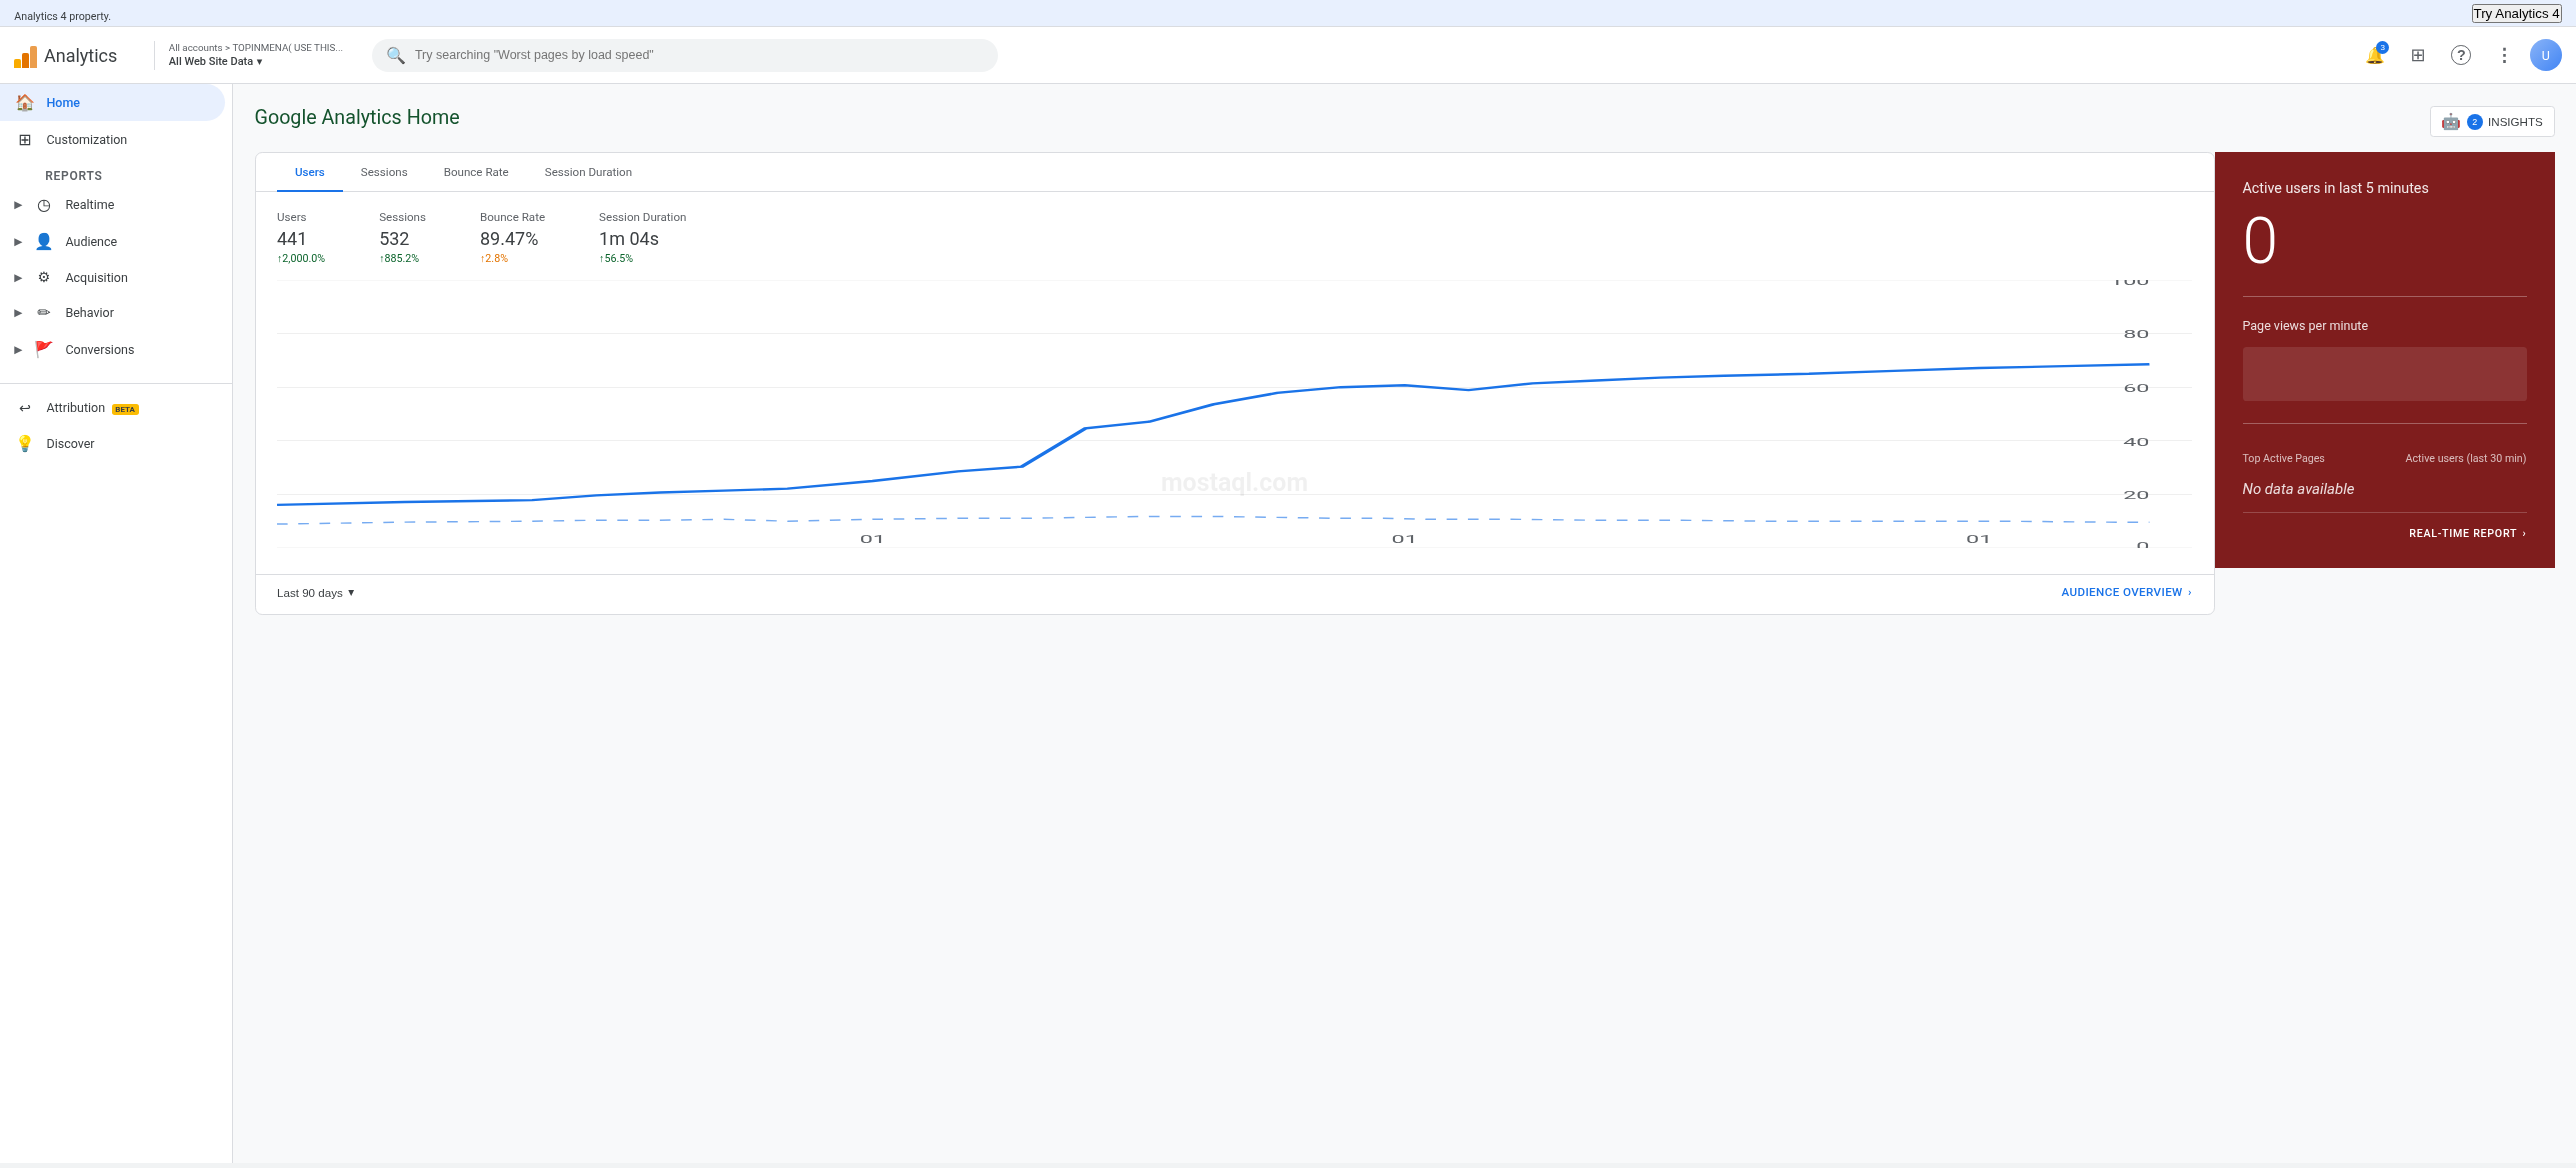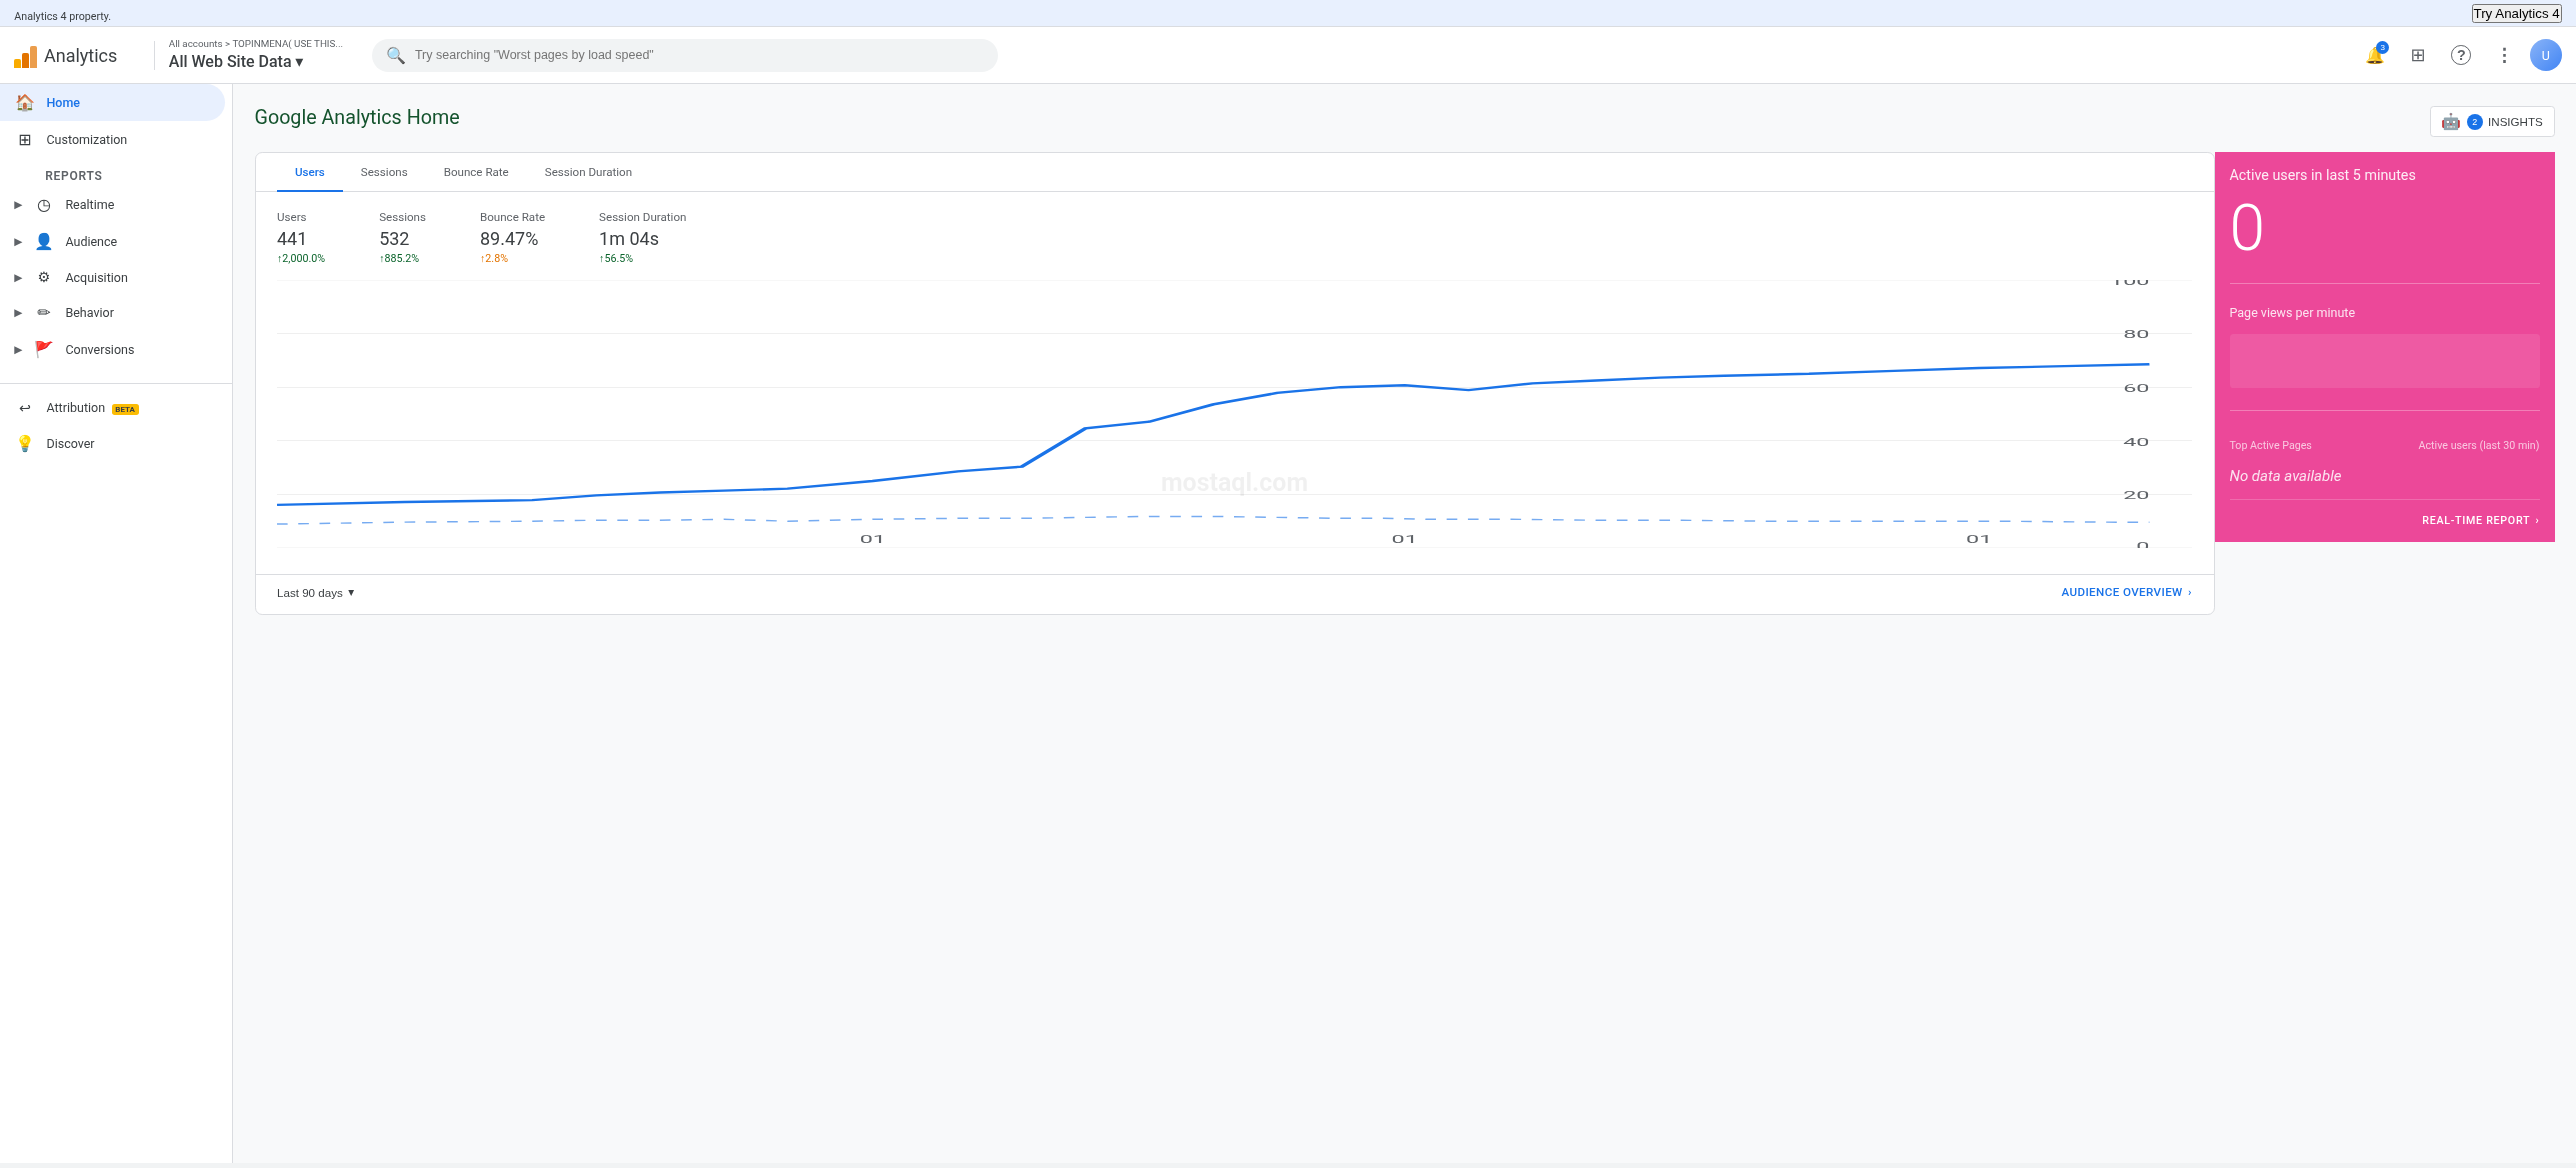--- a/index.html
+++ b/index.html
@@ -49,21 +49,21 @@
     .logo-bar.b1 { height: 9px; background: #f9ab00; }
     .logo-bar.b2 { height: 15px; background: #e37400; }
     .logo-bar.b3 { height: 21.5px; background: #e37400; opacity: 0.7; }
     .header-divider { width: 0.9px; height: 29px; background: #dadce0; }
     .header-account {
       font-size: 9.8px;
       color: #5f6368;
       line-height: 1.4;
     }
     .header-account .property {
-      font-size: 16px;
+      font-size: 11px;
       color: #3c4043;
       font-weight: 500;
       display: flex;
       align-items: center;
       gap: 3.6px;
     }
     .search-bar {
       flex: 1;
       max-width: 626px;
       margin: 0 14.3px;
@@ -336,24 +336,24 @@
       font-size: 25px;
       color: rgba(0,0,0,0.06);
       font-weight: 700;
       white-space: nowrap;
       pointer-events: none;
     }
 
     
     .realtime-panel {
       width: 340px;
-      background: #ec4899;
+      background: #7f1d1d;
       color: white;
       flex-shrink: 0;
-      padding: 15px;
+      padding: 28px;
       display: flex;
       flex-direction: column;
       gap: 14.3px;
     }
     .realtime-title {
       font-size: 14.3px;
       font-weight: 400;
       color: rgba(255,255,255,0.9);
     }
     .realtime-count {

